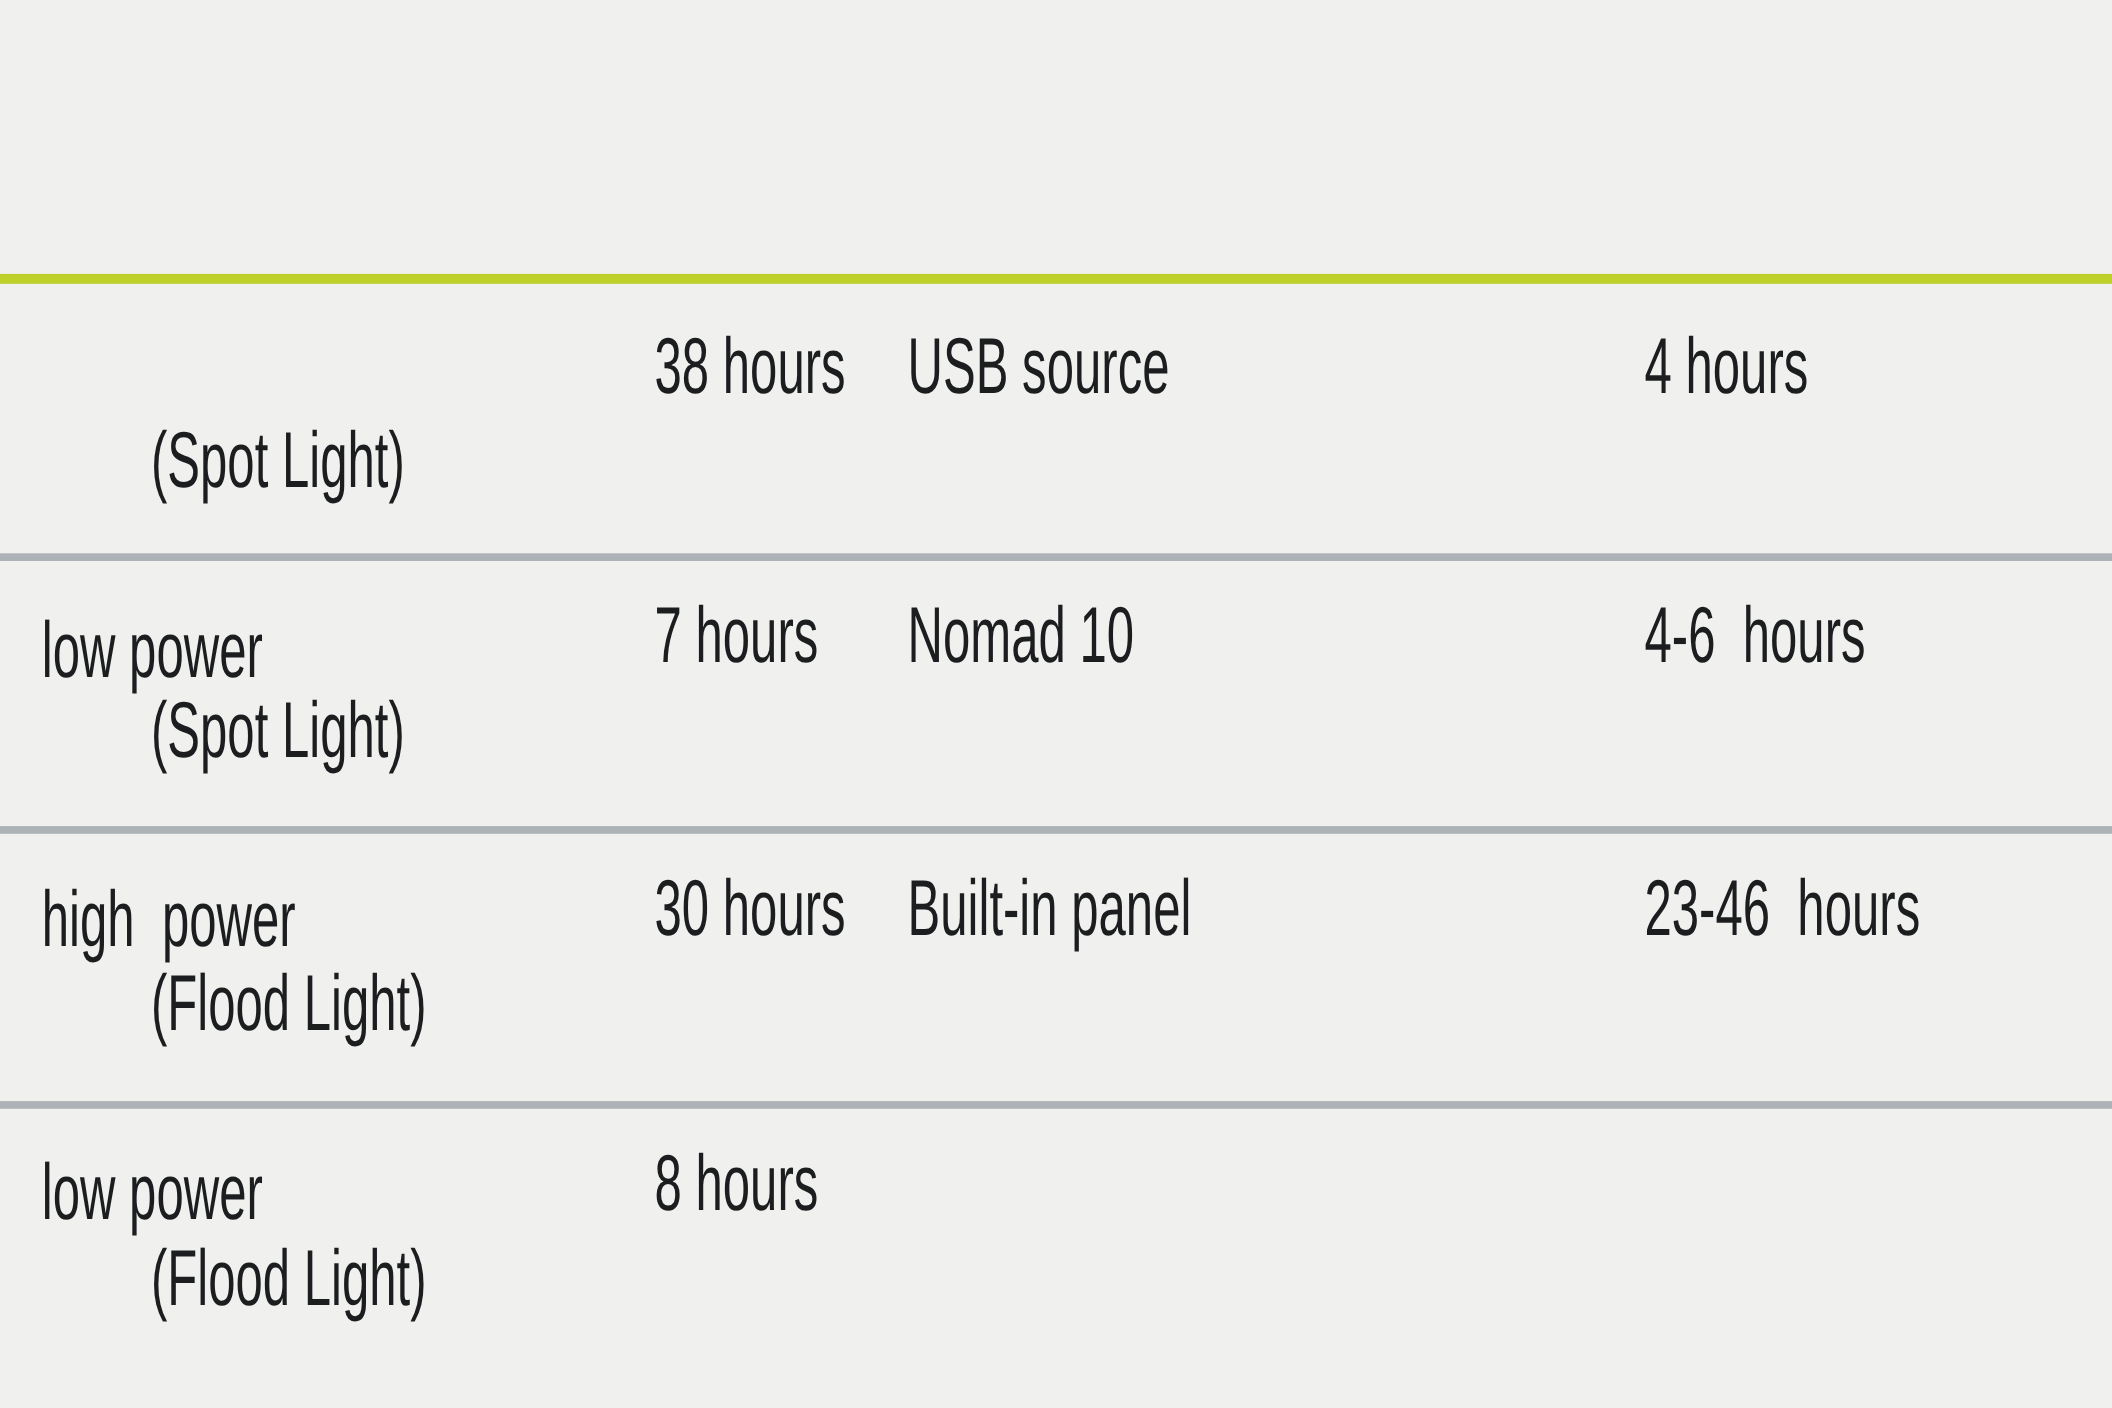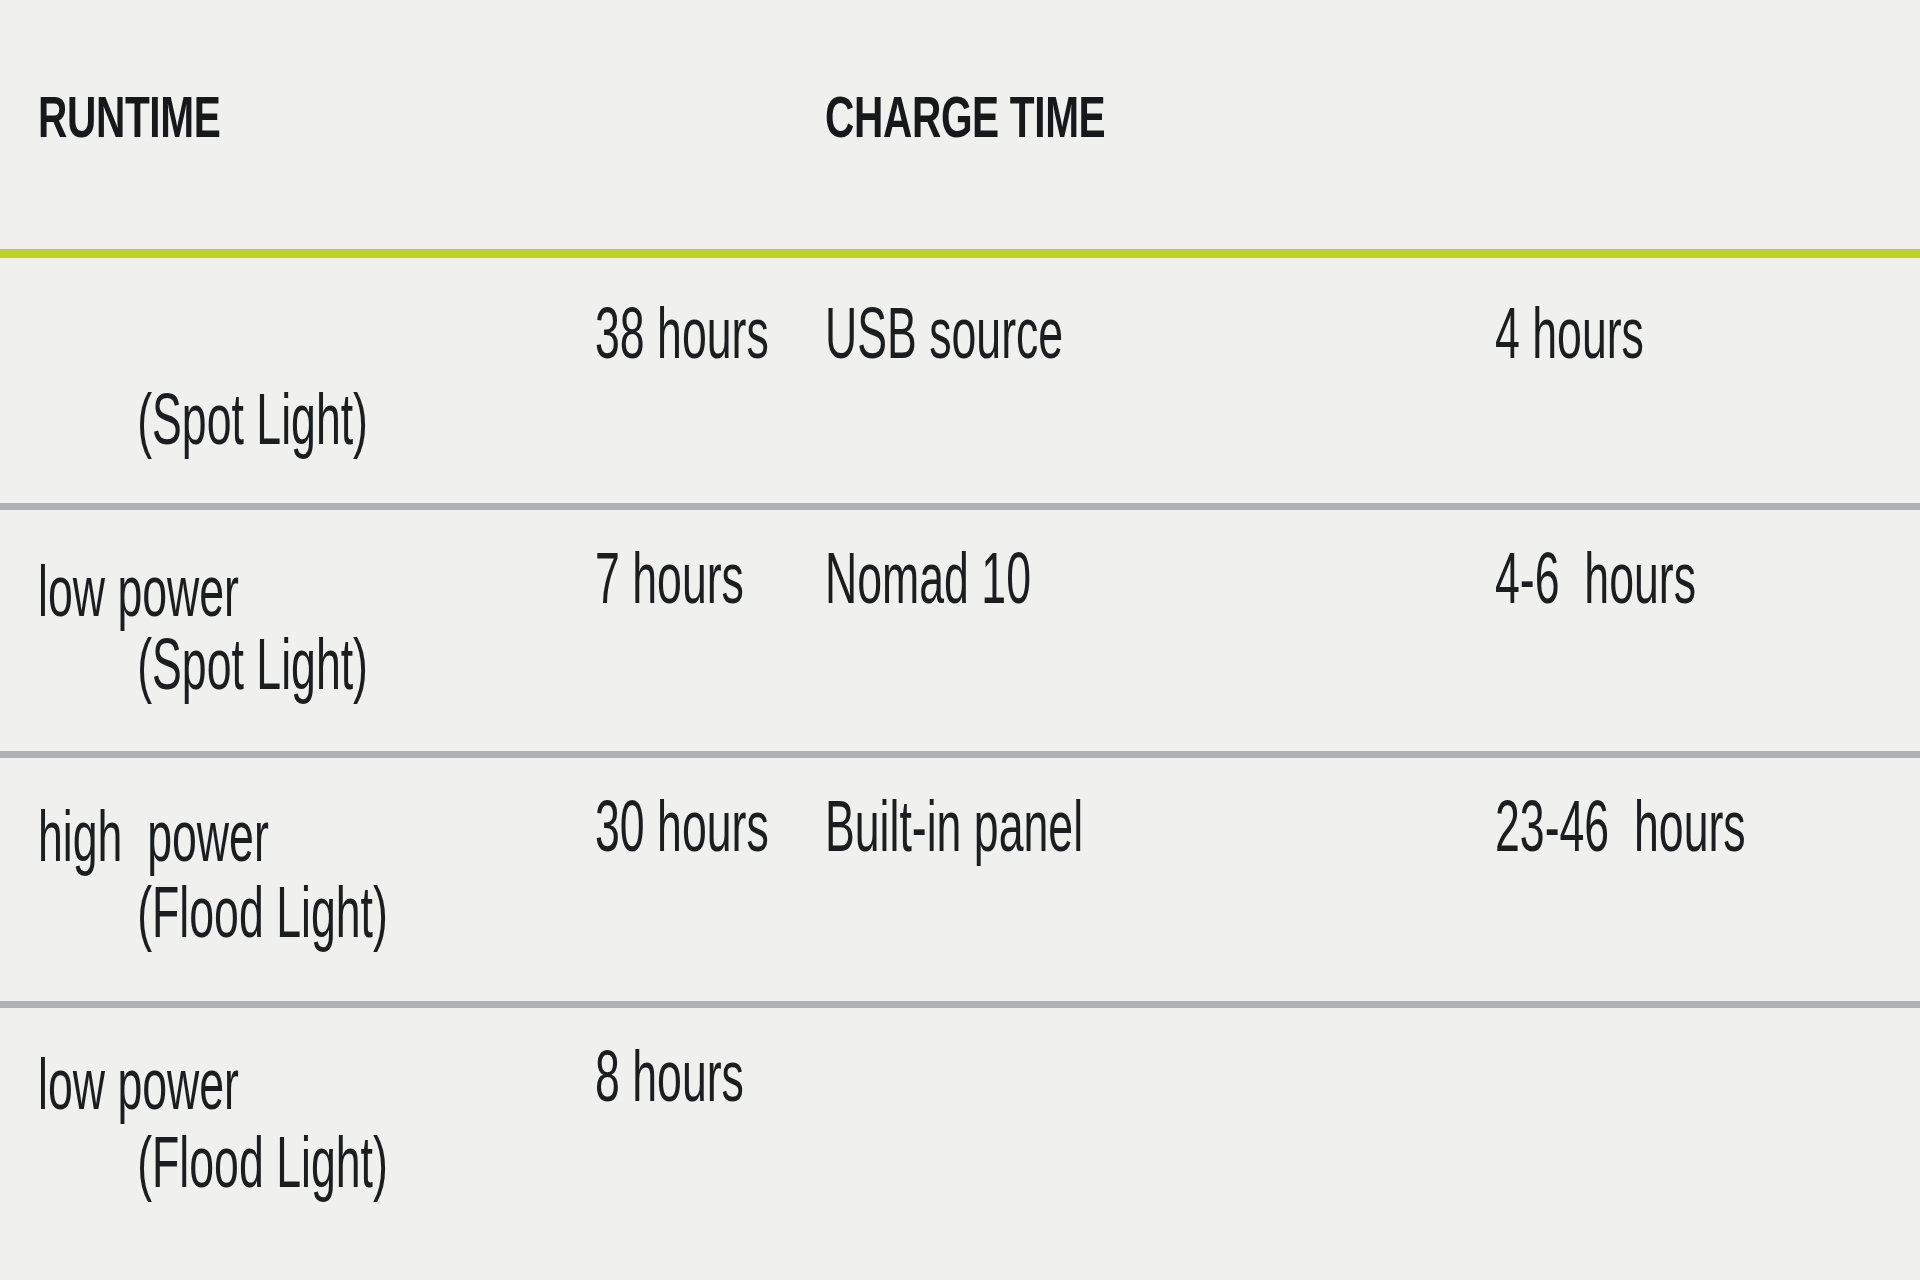--- a/index.html
+++ b/index.html
@@ -93,24 +93,20 @@
   .cell-ctlabel  { left: 825px;  top: 32px; }
   .cell-ctvalue  { left: 1495px; top: 32px; }
 
   .cell .line2 { display: block; }
 </style>
 </head>
 <body>
 
 <div class="spec-table">
 
-  <div class="table-head">
-    <div class="head-cell head-runtime">RUNTIME</div>
-    <div class="head-cell head-charge">CHARGE TIME</div>
-  </div>
 
   <div class="rule-accent" style="top:249px;"></div>
 
   <div class="table-body">
 
     <div class="row row-1">
       <div class="cell cell-label">
         <span>(Spot Light)</span>
         <span class="line2">low power</span>
       </div>

